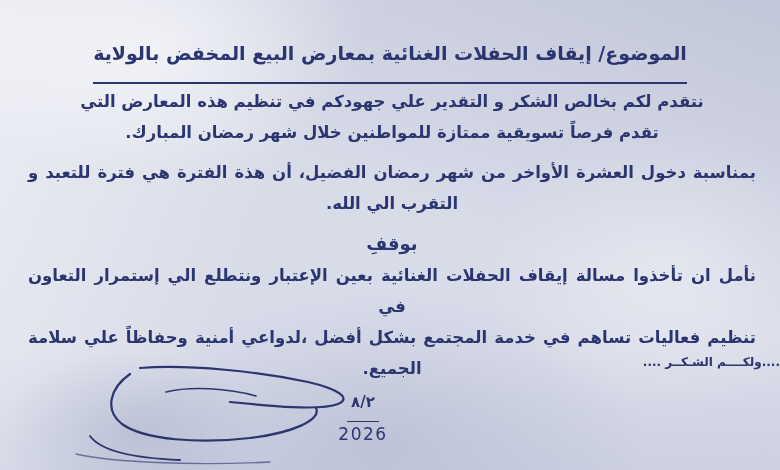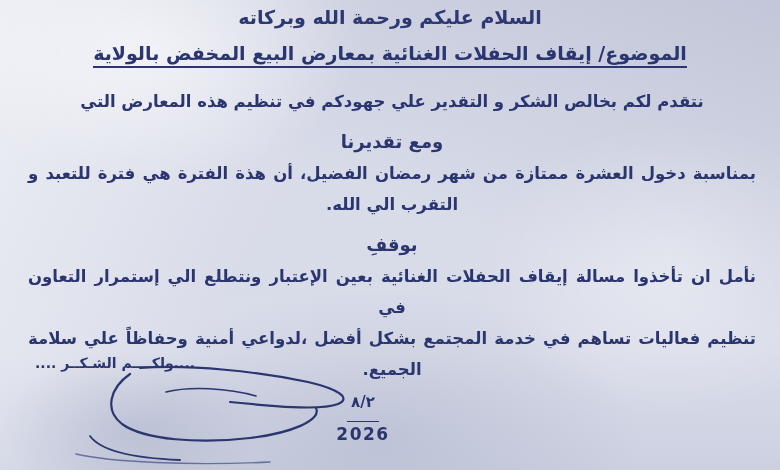--- a/index.html
+++ b/index.html
@@ -63,21 +63,21 @@
     top: 42px;
     left: 0;
     right: 0;
     font-size: 19px;
     font-weight: 700;
     color: #2b3570;
     letter-spacing: 0.5px;
   }
   .subject .u {
     border-bottom: 2px solid #2b3570;
-    padding-bottom: 2px;
+    padding-bottom: 18px;
   }
 
   .body-block {
     position: absolute;
     top: 86px;
     left: 28px;
     right: 24px;
     direction: rtl;
     text-align: justify;
     text-align-last: center;
@@ -94,22 +94,22 @@
     font-weight: 700;
     font-size: 18px;
     letter-spacing: 0.5px;
   }
   .p-line { display: block; }
 
   .closing {
     position: absolute;
     left: 0; right: 0;
     top: 355px;
-    text-align: left;
-    font-size: 14px;
+    text-align: right;
+    font-size: 12px;
     font-weight: 700;
     color: #2b3570;
     letter-spacing: 1px;
     direction: rtl;
     margin-left: 35px;
   }
 
   .sig-wrap {
     position: absolute;
     left: 70px;
@@ -132,51 +132,50 @@
     font-size: 15px;
     font-weight: 700;
     letter-spacing: 1px;
     line-height: 16px;
     border-bottom: 1.5px solid #2b3570;
     display: inline-block;
     padding: 0 4px 11px 4px;
   }
   .date-stamp .d2 {
     font-size: 17px;
-    font-weight: 700;
+    font-weight: 400;
     letter-spacing: 1.5px;
     line-height: 20px;
     margin-top: 2px;
   }
 </style>
 </head>
 <body>
 
 <div class="page">
 
   <div class="blob b1"></div>
   <div class="blob b2"></div>
   <div class="blob b3"></div>
   <div class="blob b4"></div>
 
-  <div class="ink greeting handwriting">السلام عليكم ورحمة الله وبركاته</div>
 
   <div class="ink subject">
     <span class="u">الموضوع/ إيقاف الحفلات الغنائية بمعارض البيع المخفض بالولاية</span>
   </div>
 
   <div class="body-block">
 
     <p class="para">
       <span class="p-line">نتقدم لكم بخالص  الشكر و التقدير علي جهودكم في تنظيم هذه المعارض التي</span>
+      <span class="p-line">تقدم فرصاً تسويقية ممتازة للمواطنين خلال شهر رمضان المبارك.</span>
     </p>
 
     <p class="para">
-      <span class="lead">ومع تقديرنا</span>
-      <span class="p-line">بمناسبة دخول العشرة ممتازة من شهر رمضان الفضيل، أن هذة الفترة هي فترة للتعبد و التقرب الي الله.</span>
+      <span class="p-line">بمناسبة دخول العشرة الأواخر من شهر رمضان الفضيل، أن هذة الفترة هي فترة للتعبد و التقرب الي الله.</span>
     </p>
 
     <p class="para">
       <span class="lead">بوقفِ</span>
       <span class="p-line">نأمل ان تأخذوا مسالة إيقاف الحفلات الغنائية بعين الإعتبار ونتطلع الي إستمرار التعاون في</span>
       <span class="p-line">تنظيم فعاليات تساهم في خدمة المجتمع بشكل أفضل ،لدواعي أمنية وحفاظاً علي سلامة الجميع.</span>
     </p>
 
   </div>
 

